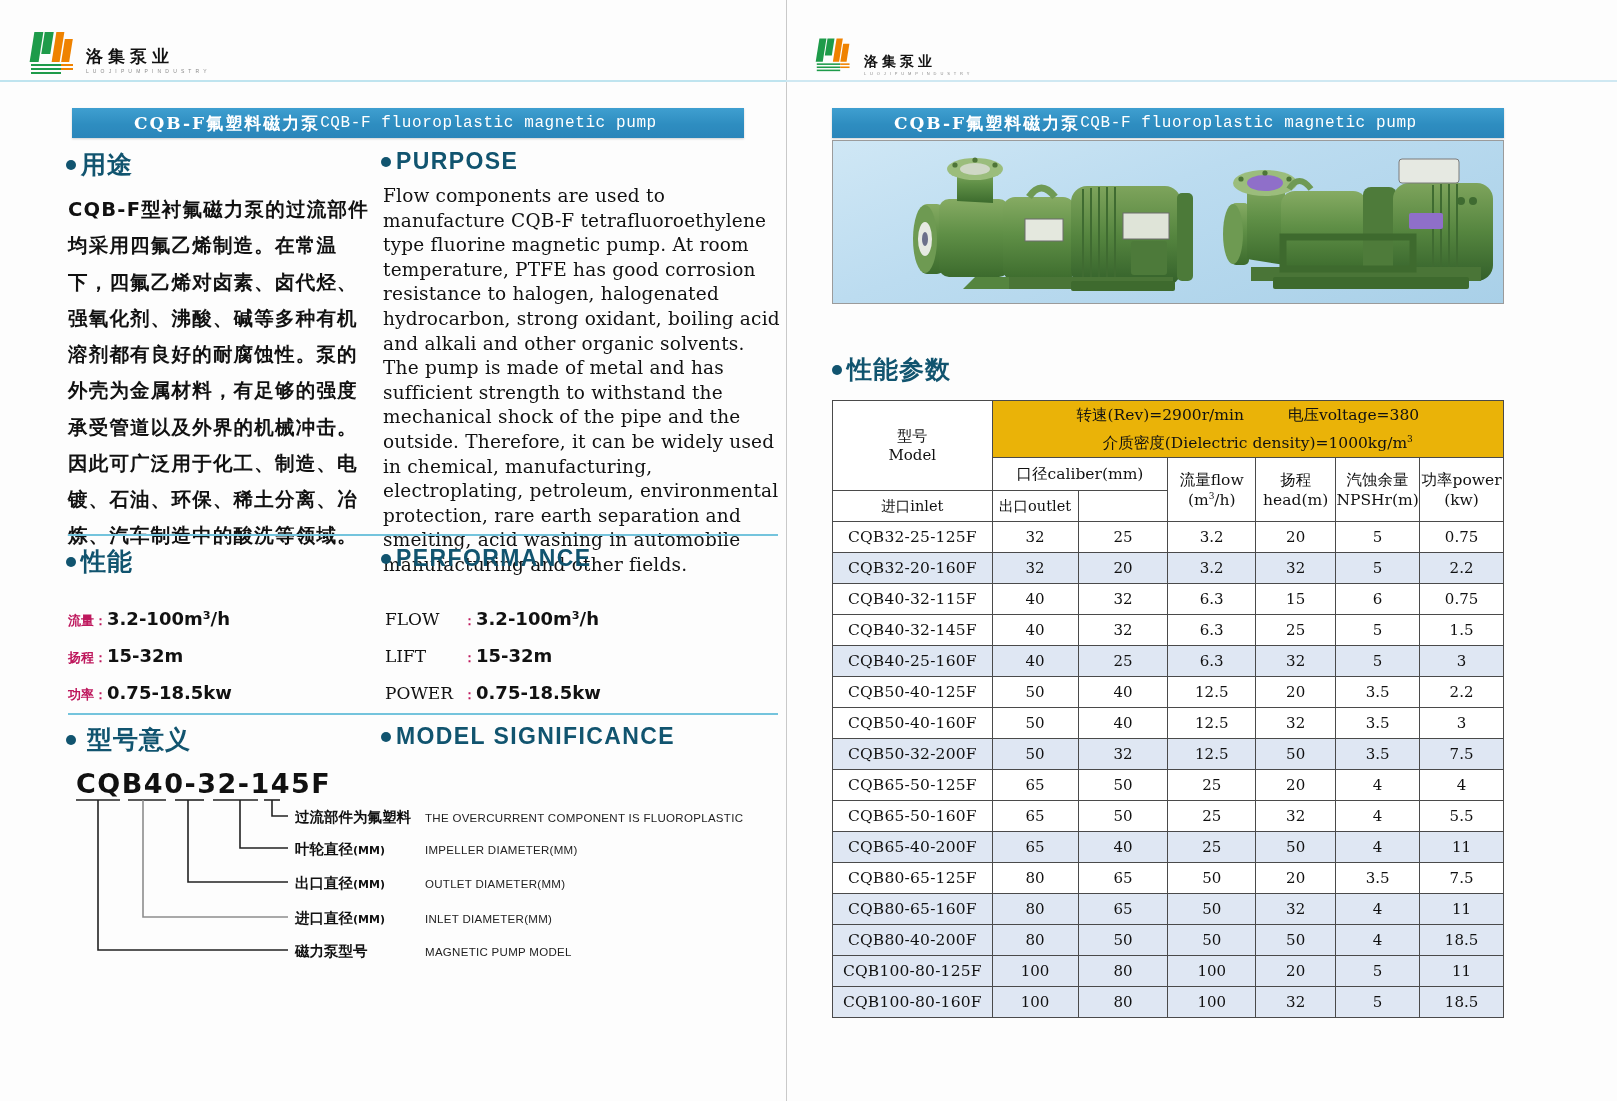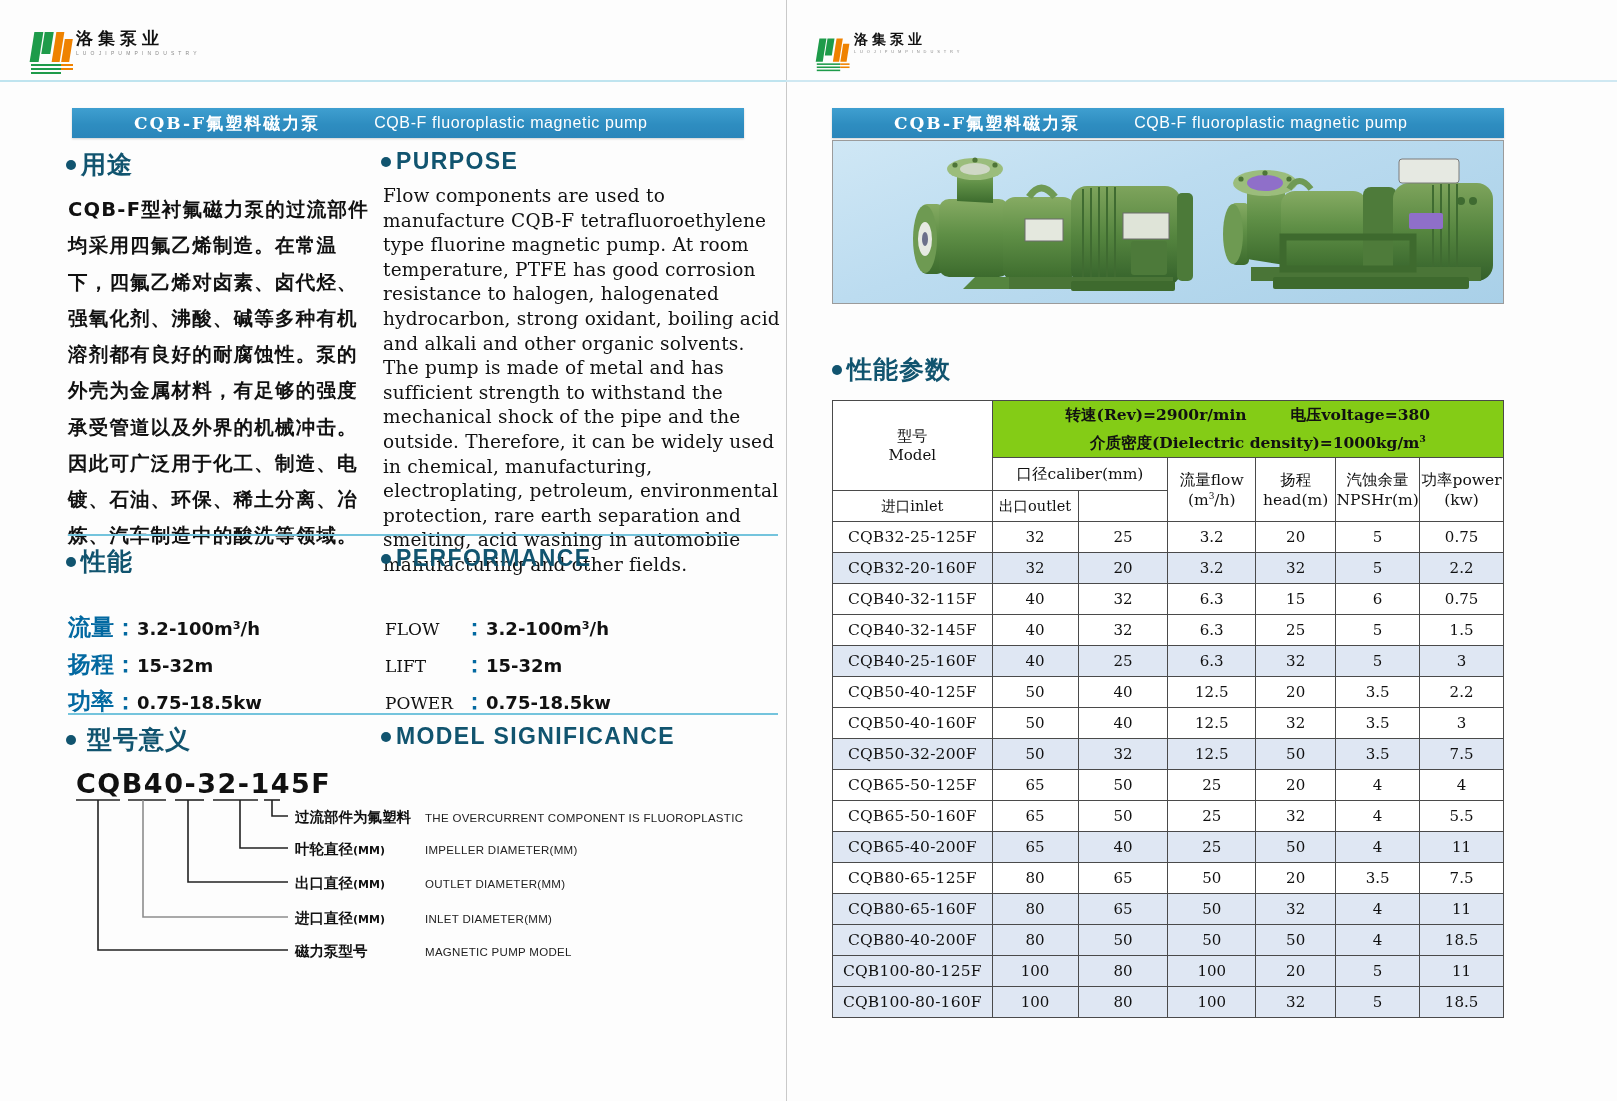--- a/index.html
+++ b/index.html
@@ -10,21 +10,21 @@
     position:relative;overflow:hidden;
   }
   .page{position:absolute;inset:0;display:flex;}
   .leaf{position:relative;height:1101px;}
   .leaf.left{width:786px;}
   .leaf.right{width:831px;}
   .gutter{position:absolute;left:786px;top:0;width:1px;height:1101px;background:#c9c9c9;}
 
   
   .brandbar{position:absolute;top:0;left:0;right:0;height:80px;}
-  .brand{position:absolute;display:flex;align-items:flex-start;}
+  .brand{position:absolute;display:flex;align-items:flex-end;gap:10px;}
   .brand.l{left:30px;top:30px;}
   .brand.r{left:30px;top:32px;}
   .logo-mark{position:relative;width:46px;height:44px;}
   .logo-mark i{position:absolute;display:block;}
   .lm1{left:2px;top:2px;width:9px;height:30px;background:#1e9b4a;transform:skewX(-9deg);}
   .lm2{left:13px;top:2px;width:9px;height:22px;background:#1e9b4a;transform:skewX(-9deg);}
   .lm3{left:24px;top:2px;width:8px;height:30px;background:#ef8200;transform:skewX(-9deg);}
   .lm4{left:33px;top:9px;width:8px;height:23px;background:#ef8200;transform:skewX(-9deg);}
   .lmbar{left:1px;width:30px;height:2px;background:#1e9b4a;}
   .lmbaro{left:31px;width:12px;height:2px;background:#ef8200;}
@@ -37,22 +37,22 @@
 
   
   .banner{
     position:absolute;height:30px;
     background:linear-gradient(180deg,#3f9fd0 0%,#2e8dc0 55%,#2b86ba 100%);
     display:flex;align-items:center;
     box-shadow:0 1px 2px rgba(0,0,0,.18);
   }
   .banner .bn-cn{color:#fff;font-size:17px;font-weight:bold;letter-spacing:2px;
     font-family:"DejaVu Serif", serif;}
-  .banner .bn-en{color:#fff;font-size:16px;letter-spacing:.6px;margin-left:54px;
-    font-family:Liberation Sans, sans-serif;}
+  .banner .bn-en{color:#fff;font-size:16px;letter-spacing:.6px;
+    font-family:Liberation Mono, monospace;}
 
   
   .sec-h{display:flex;align-items:center;color:#11546f;font-weight:bold;}
   .dot{width:10px;height:10px;border-radius:50%;background:#11546f;
        display:inline-block;margin-right:5px;flex:none;}
   .sec-cn{font-size:25px;font-family:"DejaVu Sans", sans-serif;letter-spacing:1px;}
   .sec-en{font-size:23px;font-family:"Liberation Sans", sans-serif;letter-spacing:1.4px;}
 
   
   .cn-body{
@@ -63,21 +63,21 @@
   .en-body{
     position:absolute;font-family:"DejaVu Serif", serif;
     font-size:18.5px;color:#111;line-height:1.33;width:400px;
     letter-spacing:.2px;
   }
 
   .divider{position:absolute;height:2px;background:#74c4dd;}
 
   
   .perf-row{position:absolute;display:flex;align-items:baseline;}
-  .perf-lbl-cn{font-family:"DejaVu Sans", sans-serif;font-weight:bold;font-size:23px;color:#0369a1;margin-top:20px;}
+  .perf-lbl-cn{font-family:"DejaVu Sans", sans-serif;font-weight:bold;font-size:13px;color:#be185d;margin-top:20px;}
   .perf-lbl-en{font-family:"DejaVu Serif", serif;font-size:17px;color:#111;}
   .perf-val{font-family:"DejaVu Sans", sans-serif;font-weight:bold;font-size:18px;color:#111;}
 
   
   .model-code{position:absolute;font-family:"DejaVu Sans", sans-serif;
     font-weight:bold;font-size:27px;letter-spacing:1.5px;color:#111;}
   .ms-svg{position:absolute;left:0;top:0;}
   .ms-cn{position:absolute;font-family:"DejaVu Sans", sans-serif;
     font-weight:bold;font-size:14.5px;color:#111;white-space:nowrap;}
   .ms-cn .mm{font-size:11px;font-weight:bold;}
@@ -94,21 +94,21 @@
   
   .spec{
     position:absolute;border-collapse:collapse;
     font-family:"DejaVu Serif", serif;font-size:15px;color:#111;
     background:#fff;
   }
   .spec th,.spec td{
     border:1px solid #4a4a4a;text-align:center;vertical-align:middle;
     padding:0;font-weight:normal;
   }
-  .spec .cond{background:#84cc16;font-size:15.5px;height:28px;font-weight:bold;}
+  .spec .cond{background:#eab308;font-size:15.5px;height:28px;}
   .spec .cond .gapx{display:inline-block;width:44px;}
   .spec .hd{height:32px;font-size:15.5px;}
   .spec .hd2{height:30px;font-size:14.5px;}
   .spec td.model{font-size:15.5px;letter-spacing:.2px;}
   .spec tr.alt td{background:#dfe7f3;}
   .spec tbody td{height:30px;}
   sup{font-size:9px;vertical-align:super;}
 </style>
 </head>
 <body>

